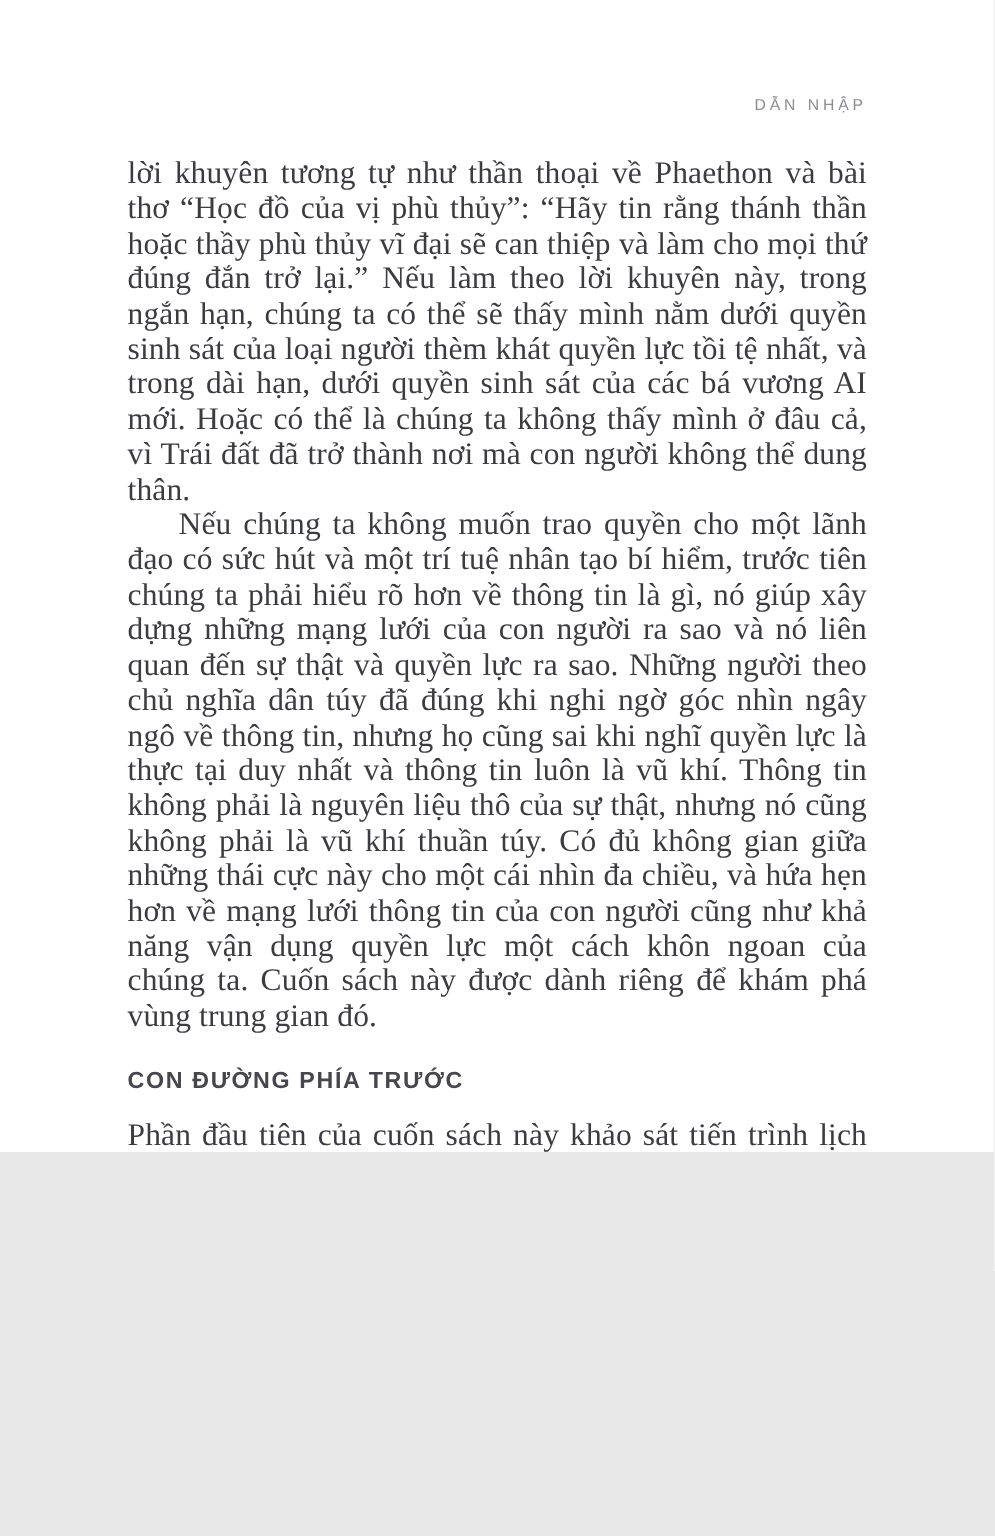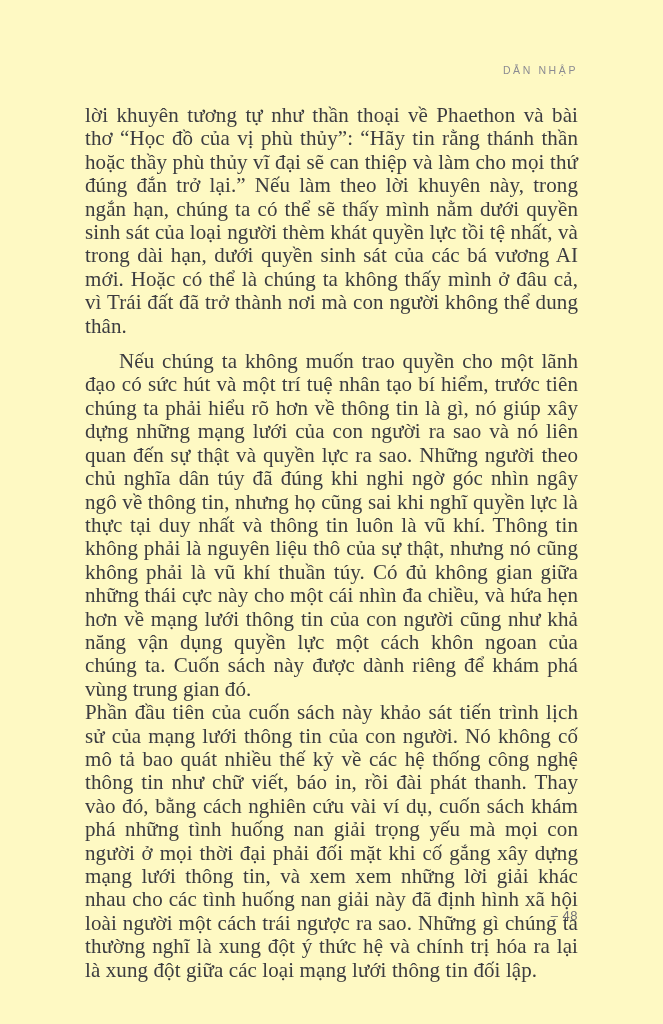--- a/index.html
+++ b/index.html
@@ -3,23 +3,23 @@
 <meta charset="utf-8">
 <style>
   html, body {
     margin: 0;
     padding: 0;
     background: #e8e8e8;
   }
   .page {
     position: relative;
     width: 663px;
-    height: 1024px;
+    height: 768px;
     margin: 0 auto;
-    background: #fef9c3;
+    background: #ffffff;
     overflow: hidden;
     font-family: "Liberation Serif", "DejaVu Serif", serif;
   }
   .running-head {
     position: absolute;
     top: 64px;
     right: 85px;
     font-family: "Liberation Sans", "DejaVu Sans", sans-serif;
     font-size: 10.5px;
     letter-spacing: 2.6px;
@@ -35,21 +35,20 @@
   .para {
     margin: 0;
     font-size: 21px;
     line-height: 23.4px;
     color: #3c3c40;
     text-align: justify;
     text-justify: inter-word;
     letter-spacing: 0.1px;
   }
   .para.indent {
-    margin-top: 12px;
     text-indent: 34px;
   }
   .section-heading {
     margin: 22px 0 14px 0;
     font-family: "Liberation Sans", "DejaVu Sans", sans-serif;
     font-size: 15.5px;
     line-height: 20px;
     font-weight: 600;
     letter-spacing: 1.1px;
     color: #46464c;
@@ -71,20 +70,21 @@
 <div class="page">
 
   <div class="running-head">DẪN NHẬP</div>
 
   <div class="content">
 
     <p class="para">lời khuyên tương tự như thần thoại về Phaethon và bài thơ “Học đồ của vị phù thủy”: “Hãy tin rằng thánh thần hoặc thầy phù thủy vĩ đại sẽ can thiệp và làm cho mọi thứ đúng đắn trở lại.” Nếu làm theo lời khuyên này, trong ngắn hạn, chúng ta có thể sẽ thấy mình nằm dưới quyền sinh sát của loại người thèm khát quyền lực tồi tệ nhất, và trong dài hạn, dưới quyền sinh sát của các bá vương AI mới. Hoặc có thể là chúng ta không thấy mình ở đâu cả, vì Trái đất đã trở thành nơi mà con người không thể dung thân.</p>
 
     <p class="para indent">Nếu chúng ta không muốn trao quyền cho một lãnh đạo có sức hút và một trí tuệ nhân tạo bí hiểm, trước tiên chúng ta phải hiểu rõ hơn về thông tin là gì, nó giúp xây dựng những mạng lưới của con người ra sao và nó liên quan đến sự thật và quyền lực ra sao. Những người theo chủ nghĩa dân túy đã đúng khi nghi ngờ góc nhìn ngây ngô về thông tin, nhưng họ cũng sai khi nghĩ quyền lực là thực tại duy nhất và thông tin luôn là vũ khí. Thông tin không phải là nguyên liệu thô của sự thật, nhưng nó cũng không phải là vũ khí thuần túy. Có đủ không gian giữa những thái cực này cho một cái nhìn đa chiều, và hứa hẹn hơn về mạng lưới thông tin của con người cũng như khả năng vận dụng quyền lực một cách khôn ngoan của chúng ta. Cuốn sách này được dành riêng để khám phá vùng trung gian đó.</p>
 
+    <h2 class="section-heading">CON ĐƯỜNG PHÍA TRƯỚC</h2>
 
     <p class="para">Phần đầu tiên của cuốn sách này khảo sát tiến trình lịch sử của mạng lưới thông tin của con người. Nó không cố mô tả bao quát nhiều thế kỷ về các hệ thống công nghệ thông tin như chữ viết, báo in, rồi đài phát thanh. Thay vào đó, bằng cách nghiên cứu vài ví dụ, cuốn sách khám phá những tình huống nan giải trọng yếu mà mọi con người ở mọi thời đại phải đối mặt khi cố gắng xây dựng mạng lưới thông tin, và xem xem những lời giải khác nhau cho các tình huống nan giải này đã định hình xã hội loài người một cách trái ngược ra sao. Những gì chúng ta thường nghĩ là xung đột ý thức hệ và chính trị hóa ra lại là xung đột giữa các loại mạng lưới thông tin đối lập.</p>
 
   </div>
 
   <div class="page-number">– 48</div>
 
 </div>
 
 </body></html>

